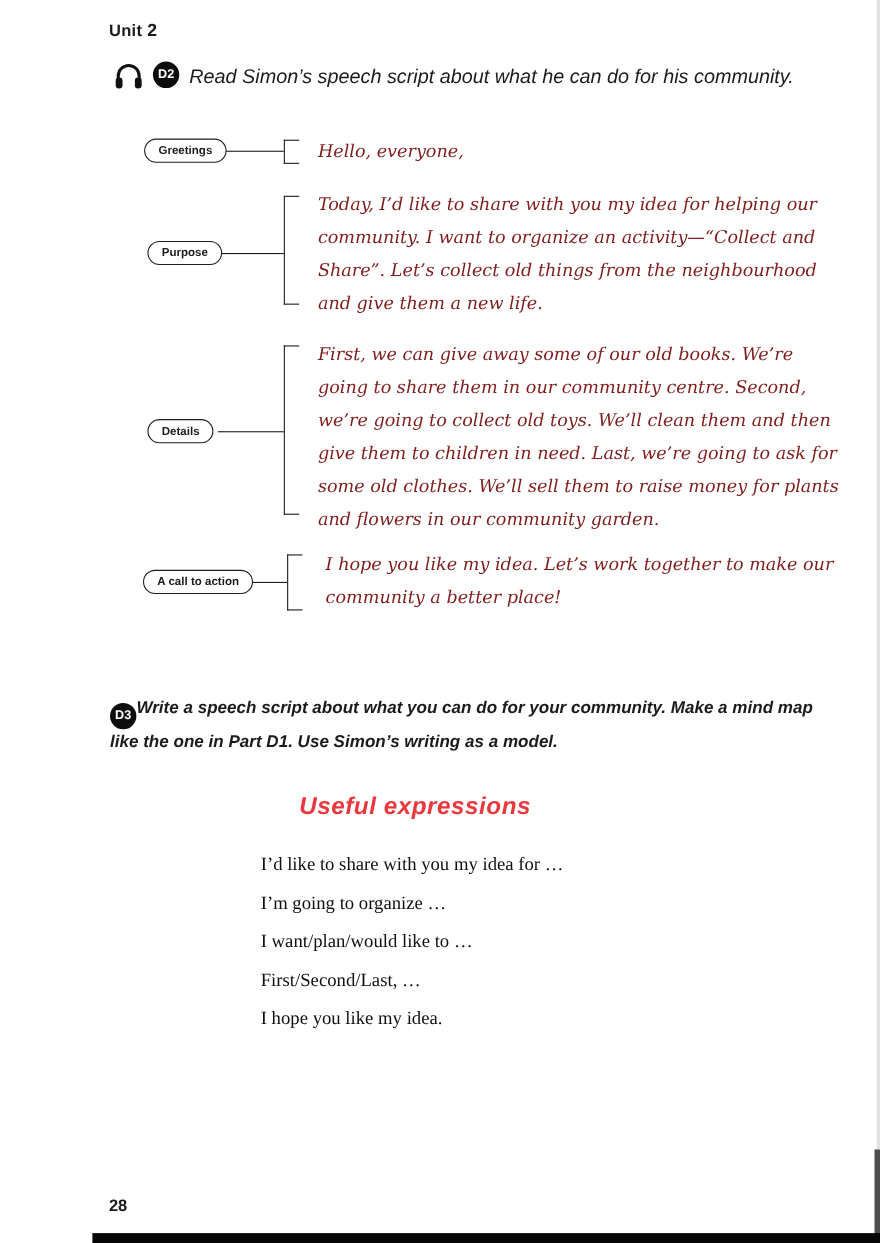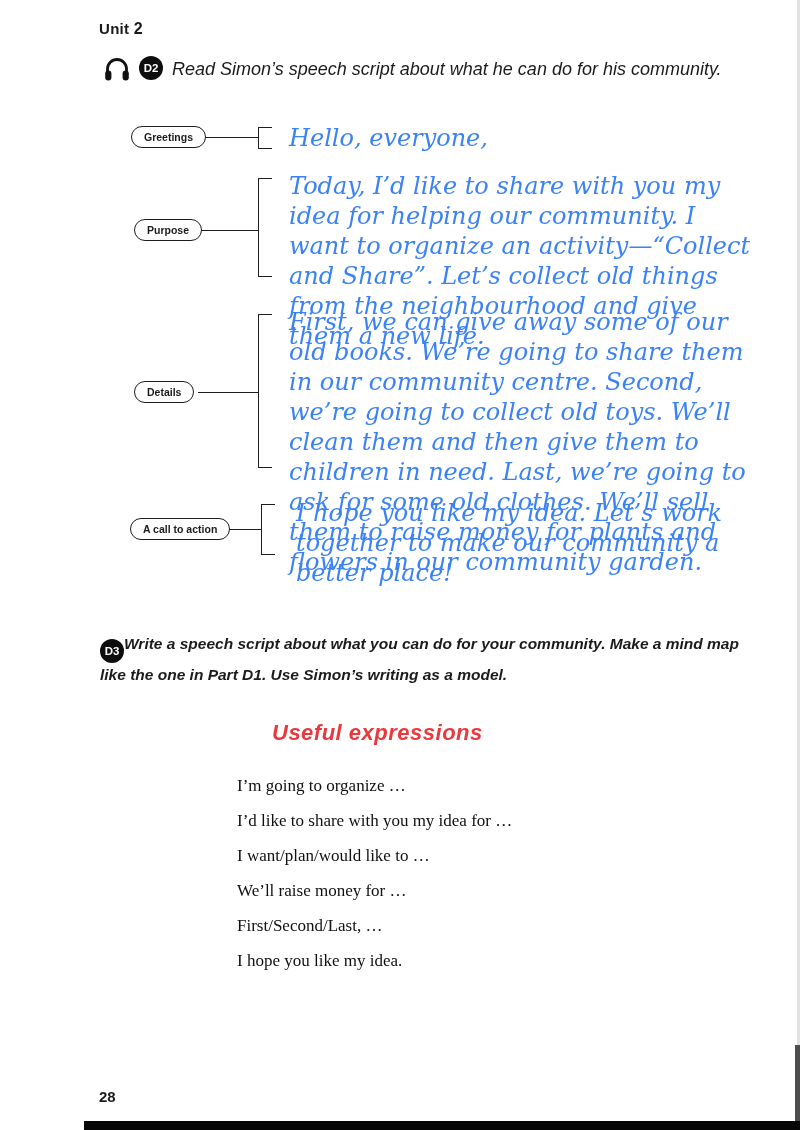--- a/index.html
+++ b/index.html
@@ -18,21 +18,21 @@
          background:#0d0d0d;color:#fff;font-weight:bold;font-size:11.5px;text-align:center;flex:0 0 auto;}
   .instruction{font-style:italic;font-weight:400;font-size:18px;line-height:22px;padding-top:2px;}
 
   
   .pill{position:absolute;border:1.6px solid #1d1d1d;border-radius:13px;padding:4px 12px;
         background:#fff;font-size:10.5px;font-weight:bold;white-space:nowrap;z-index:2;}
   .hline{position:absolute;height:0;border-top:1.8px solid #1d1d1d;}
   .bracket{position:absolute;width:13px;border-left:1.8px solid #1d1d1d;
            border-top:1.8px solid #1d1d1d;border-bottom:1.8px solid #1d1d1d;}
   .mtext{position:absolute;font-family:"DejaVu Serif",serif;font-style:italic;
-         font-size:24px;line-height:30px;color:#3b82f6;}
+         font-size:16px;line-height:30px;color:#7f1d1d;}
 
   
   .d3-para{left:100px;top:632px;width:668px;font-style:italic;font-weight:600;
            font-size:15.5px;line-height:24px;}
   .d3-para .badge{vertical-align:-6px;margin-right:0;font-style:normal;}
 
   
   .ue-title{left:272px;top:720px;font-weight:bold;font-style:italic;font-size:22px;letter-spacing:0.5px;}
   .ue-list{left:237px;top:774px;font-family:"Liberation Serif",serif;font-size:17px;color:#101010;}
   .ue-list .ue-item{height:35px;line-height:24px;}
@@ -83,24 +83,23 @@
   <div class="pill" style="left:130px;top:518px;">A call to action</div>
   <div class="hline" style="left:228px;top:529px;width:33px;"></div>
   <div class="bracket" style="left:261px;top:504px;height:49px;"></div>
   <div class="mtext" style="left:296px;top:498px;width:470px;">I hope you like my idea. Let’s work together to make our community a better place!</div>
 
   <p class="abs d3-para" style="margin:0;"><span class="badge">D3</span><span>Write a speech script about what you can do for your community. Make a mind map like the one in Part D1. Use Simon’s writing as a model.</span></p>
 
   <div class="abs ue-title" style="color:#e9383e;">Useful expressions</div>
 
   <div class="abs ue-list">
+    <div class="ue-item">I’d like to share with you my idea for …</div>
     <div class="ue-item">I’m going to organize …</div>
-    <div class="ue-item">I’d like to share with you my idea for …</div>
     <div class="ue-item">I want/plan/would like to …</div>
-    <div class="ue-item">We’ll raise money for …</div>
     <div class="ue-item">First/Second/Last, …</div>
     <div class="ue-item">I hope you like my idea.</div>
   </div>
 
   <div class="abs page-number">28</div>
   <div class="abs right-edge"></div>
   <div class="abs right-edge-dark"></div>
   <div class="abs bottom-bar"></div>
 
 </div>

